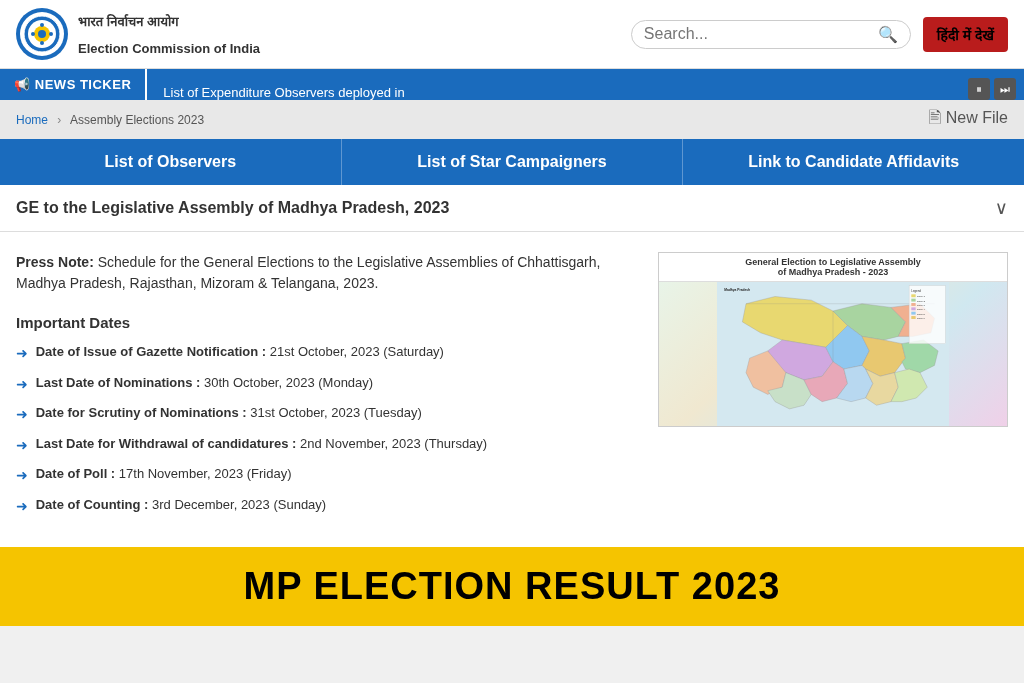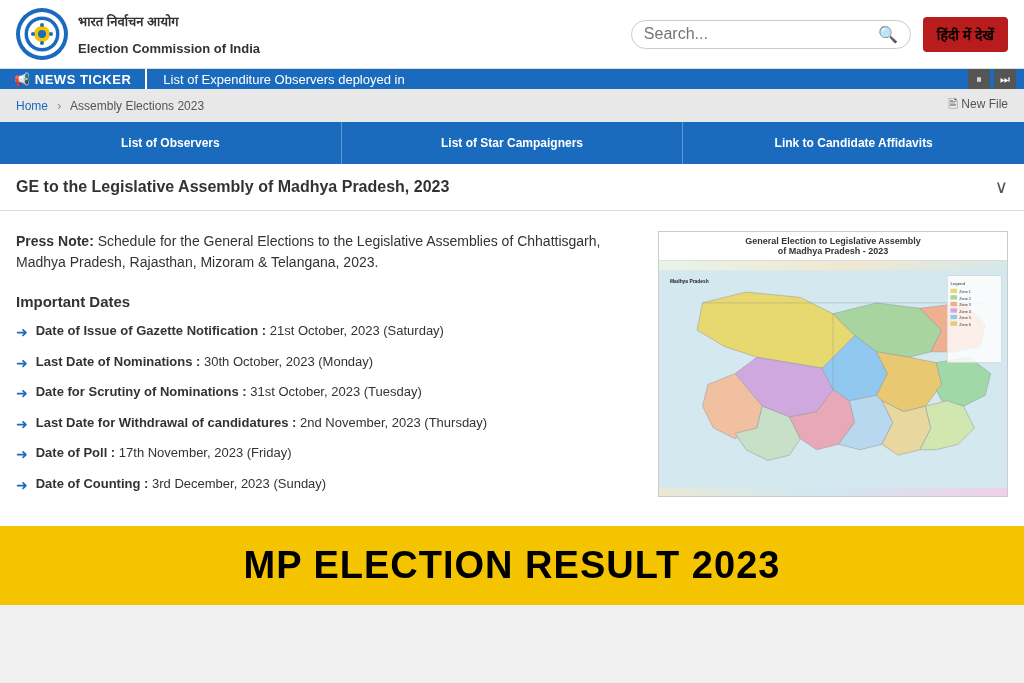--- a/index.html
+++ b/index.html
@@ -92,22 +92,22 @@
       font-weight: bold;
       cursor: pointer;
       white-space: nowrap;
     }
 
     
     .news-ticker {
       background: #1a6bbd;
       color: #fff;
       display: flex;
-      align-items: center;
-      height: 20px;
+      align-items: flex-end;
+      height: 31px;
       overflow: hidden;
     }
     .news-ticker-label {
       background: #1a6bbd;
       padding: 0 14px;
       font-weight: bold;
       font-size: 13px;
       white-space: nowrap;
       height: 100%;
       display: flex;
@@ -157,36 +157,36 @@
       text-decoration: none;
     }
     .breadcrumb-bar .separator {
       margin: 0 6px;
       color: #888;
     }
     .new-file-btn {
       display: flex;
       align-items: center;
       gap: 4px;
-      font-size: 12px;
+      font-size: 16px;
       color: #555;
     }
 
     
     .nav-tabs {
       background: #1a6bbd;
       display: flex;
       align-items: stretch;
     }
     .nav-tab {
       flex: 1;
       text-align: center;
       padding: 14px 4px;
       color: #fff;
-      font-size: 12px;
+      font-size: 16px;
       font-weight: bold;
       cursor: pointer;
       border-right: 1px solid rgba(255,255,255,0.3);
     }
     .nav-tab:last-child {
       border-right: none;
     }
 
     
     .main-content {
@@ -257,21 +257,21 @@
       font-weight: bold;
     }
     .content-right {
       width: 350px;
       flex-shrink: 0;
     }
     .map-container {
       border: 1px solid #ccc;
       background: #f9f9f9;
       width: 100%;
-      height: 266px;
+      height: 175px;
       overflow: hidden;
       position: relative;
     }
     .map-title {
       text-align: center;
       font-size: 9px;
       font-weight: bold;
       padding: 4px;
       color: #333;
       background: #fff;

